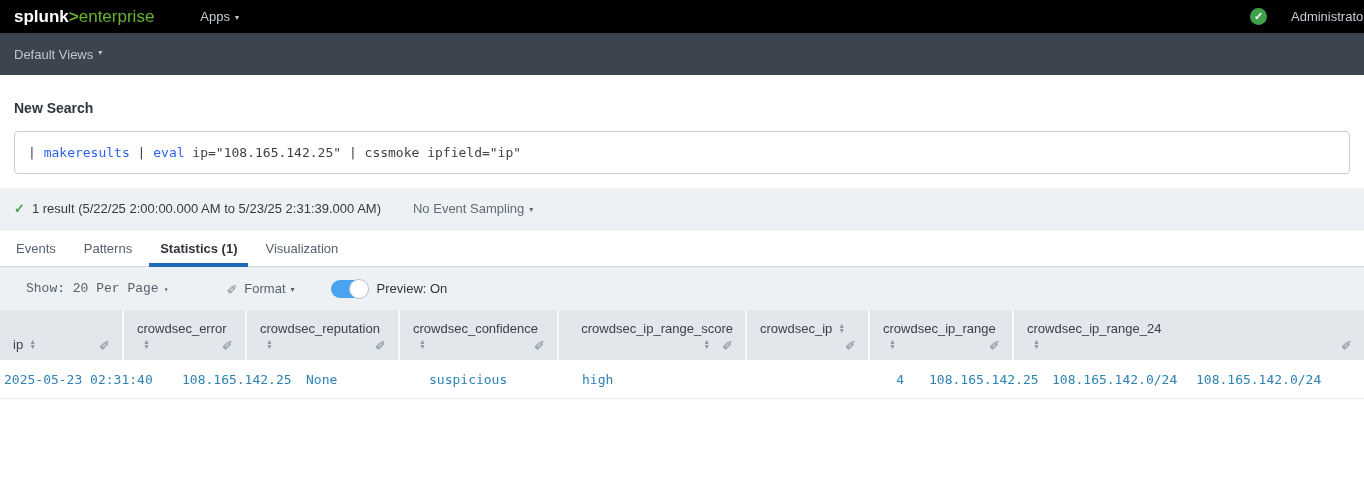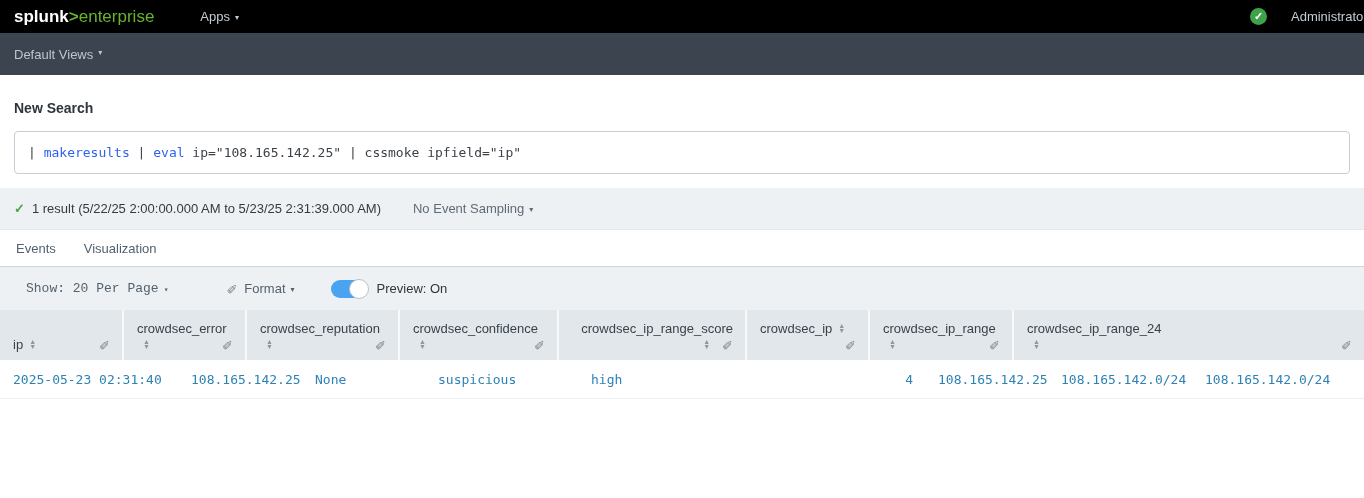--- a/index.html
+++ b/index.html
@@ -90,21 +90,21 @@
   }
   .th:last-child { border-right:none; flex:1 1 auto; }
   .hline { display:flex; align-items:center; min-height:16px; }
   .hline.spread { justify-content:space-between; }
   .hline.right { justify-content:flex-end; }
   .sort-icon { display:inline-flex; flex-direction:column; align-items:center;
                margin-left:6px; color:#8d97a1; font-size:7px; line-height:5px; cursor:pointer; }
   .edit-glyph { color:#77828d; display:inline-block; transform:scaleY(-1); font-size:13px; cursor:pointer; }
   .hline.right .sort-icon { margin-right:12px; }
 
-  .tr { display:flex; width:1364px; background:#fff; border-bottom:1px solid #eceff2; }
+  .tr { display:flex; width:1364px; background:#fff; border-bottom:1px solid #eceff2;justify-content:center; }
   .td {
     flex:0 0 auto; padding:12px 12px 11px 13px;
     font-family:"DejaVu Sans Mono", monospace; font-size:13px; color:#2d82b4;
     white-space:nowrap; overflow:hidden; cursor:pointer;
   }
   .td:last-child { flex:1 1 auto; }
   .td.right { text-align:right; }
 </style>
 </head>
 <body>
@@ -140,20 +140,22 @@
   <span class="check-icon">✓</span>
   <span>1 result (5/22/25 2:00:00.000 AM to 5/23/25 2:31:39.000 AM)</span>
   <div class="sampling-menu">
     <span>No Event Sampling</span>
     <span class="caret">▾</span>
   </div>
 </div>
 
 <div class="tabs">
     <div class="tab">Events</div>
+    <div class="tab">Patterns</div>
+    <div class="tab active">Statistics (1)</div>
     <div class="tab">Visualization</div>
   </div>
 
 <div class="controls">
   <div class="show-btn">
     <span>Show: 20 Per Page</span>
     <span class="caret">▾</span>
   </div>
   <div class="format-btn">
     <span class="edit-glyph">✎</span>

